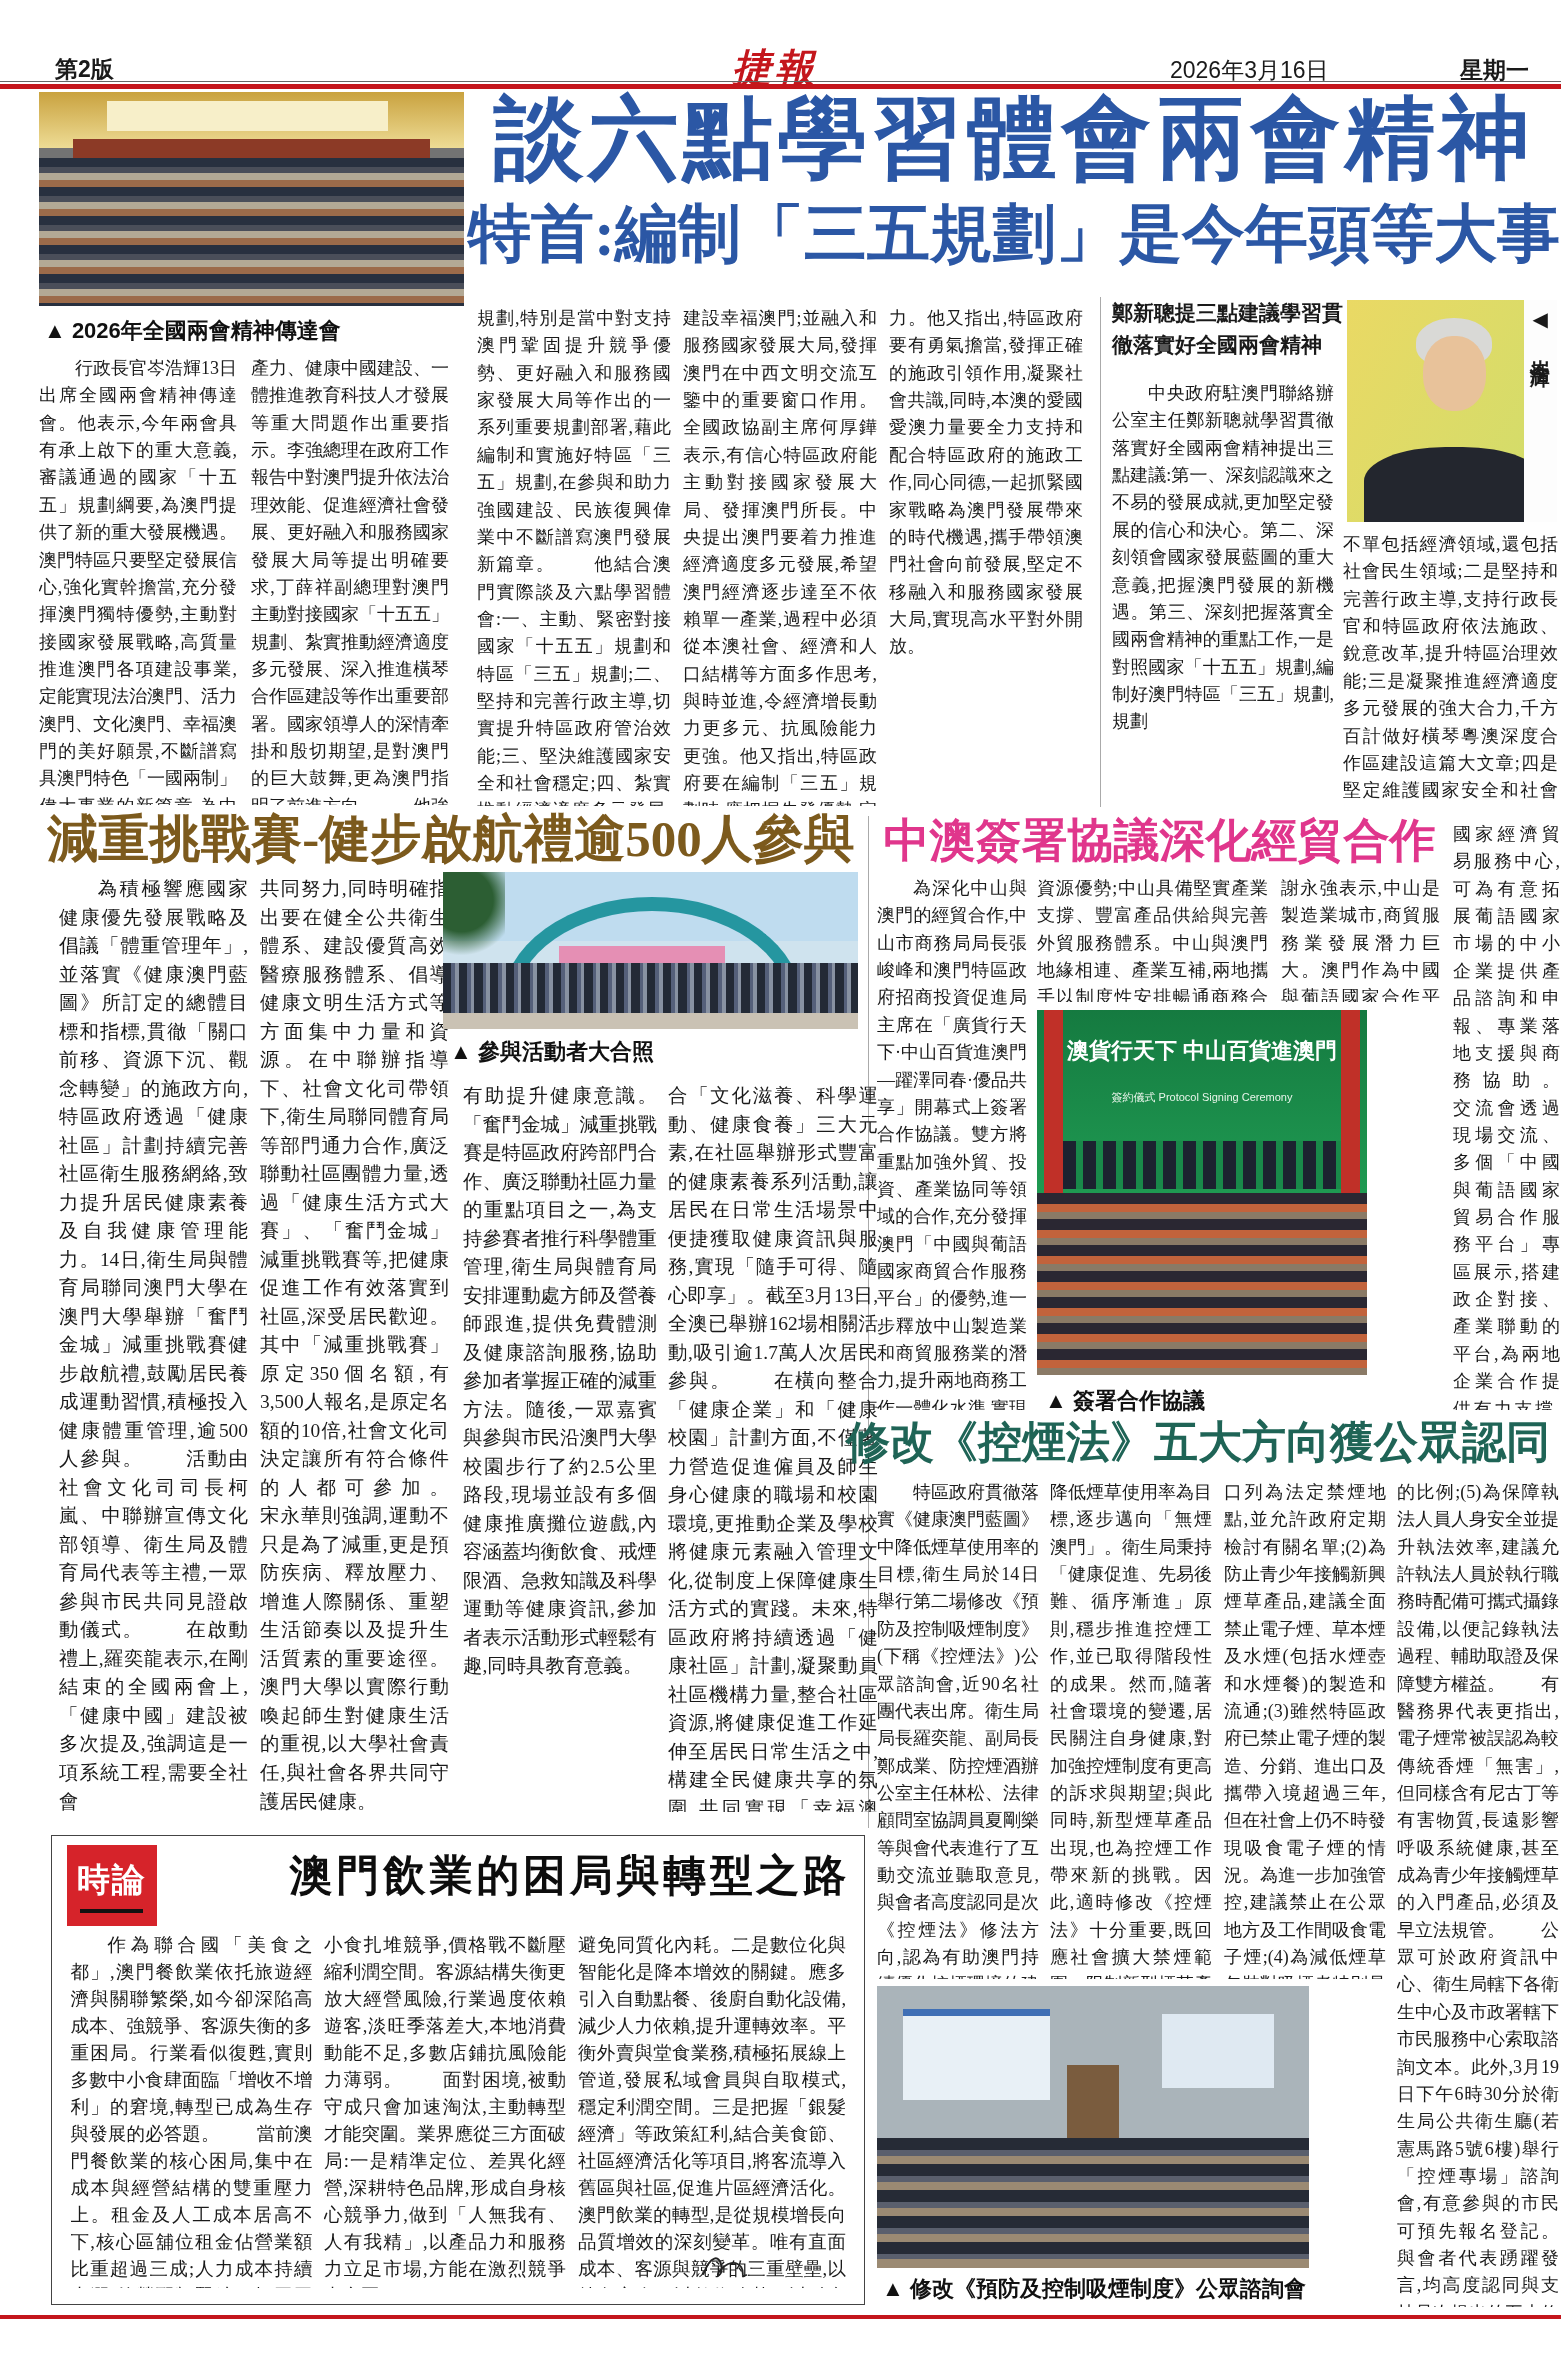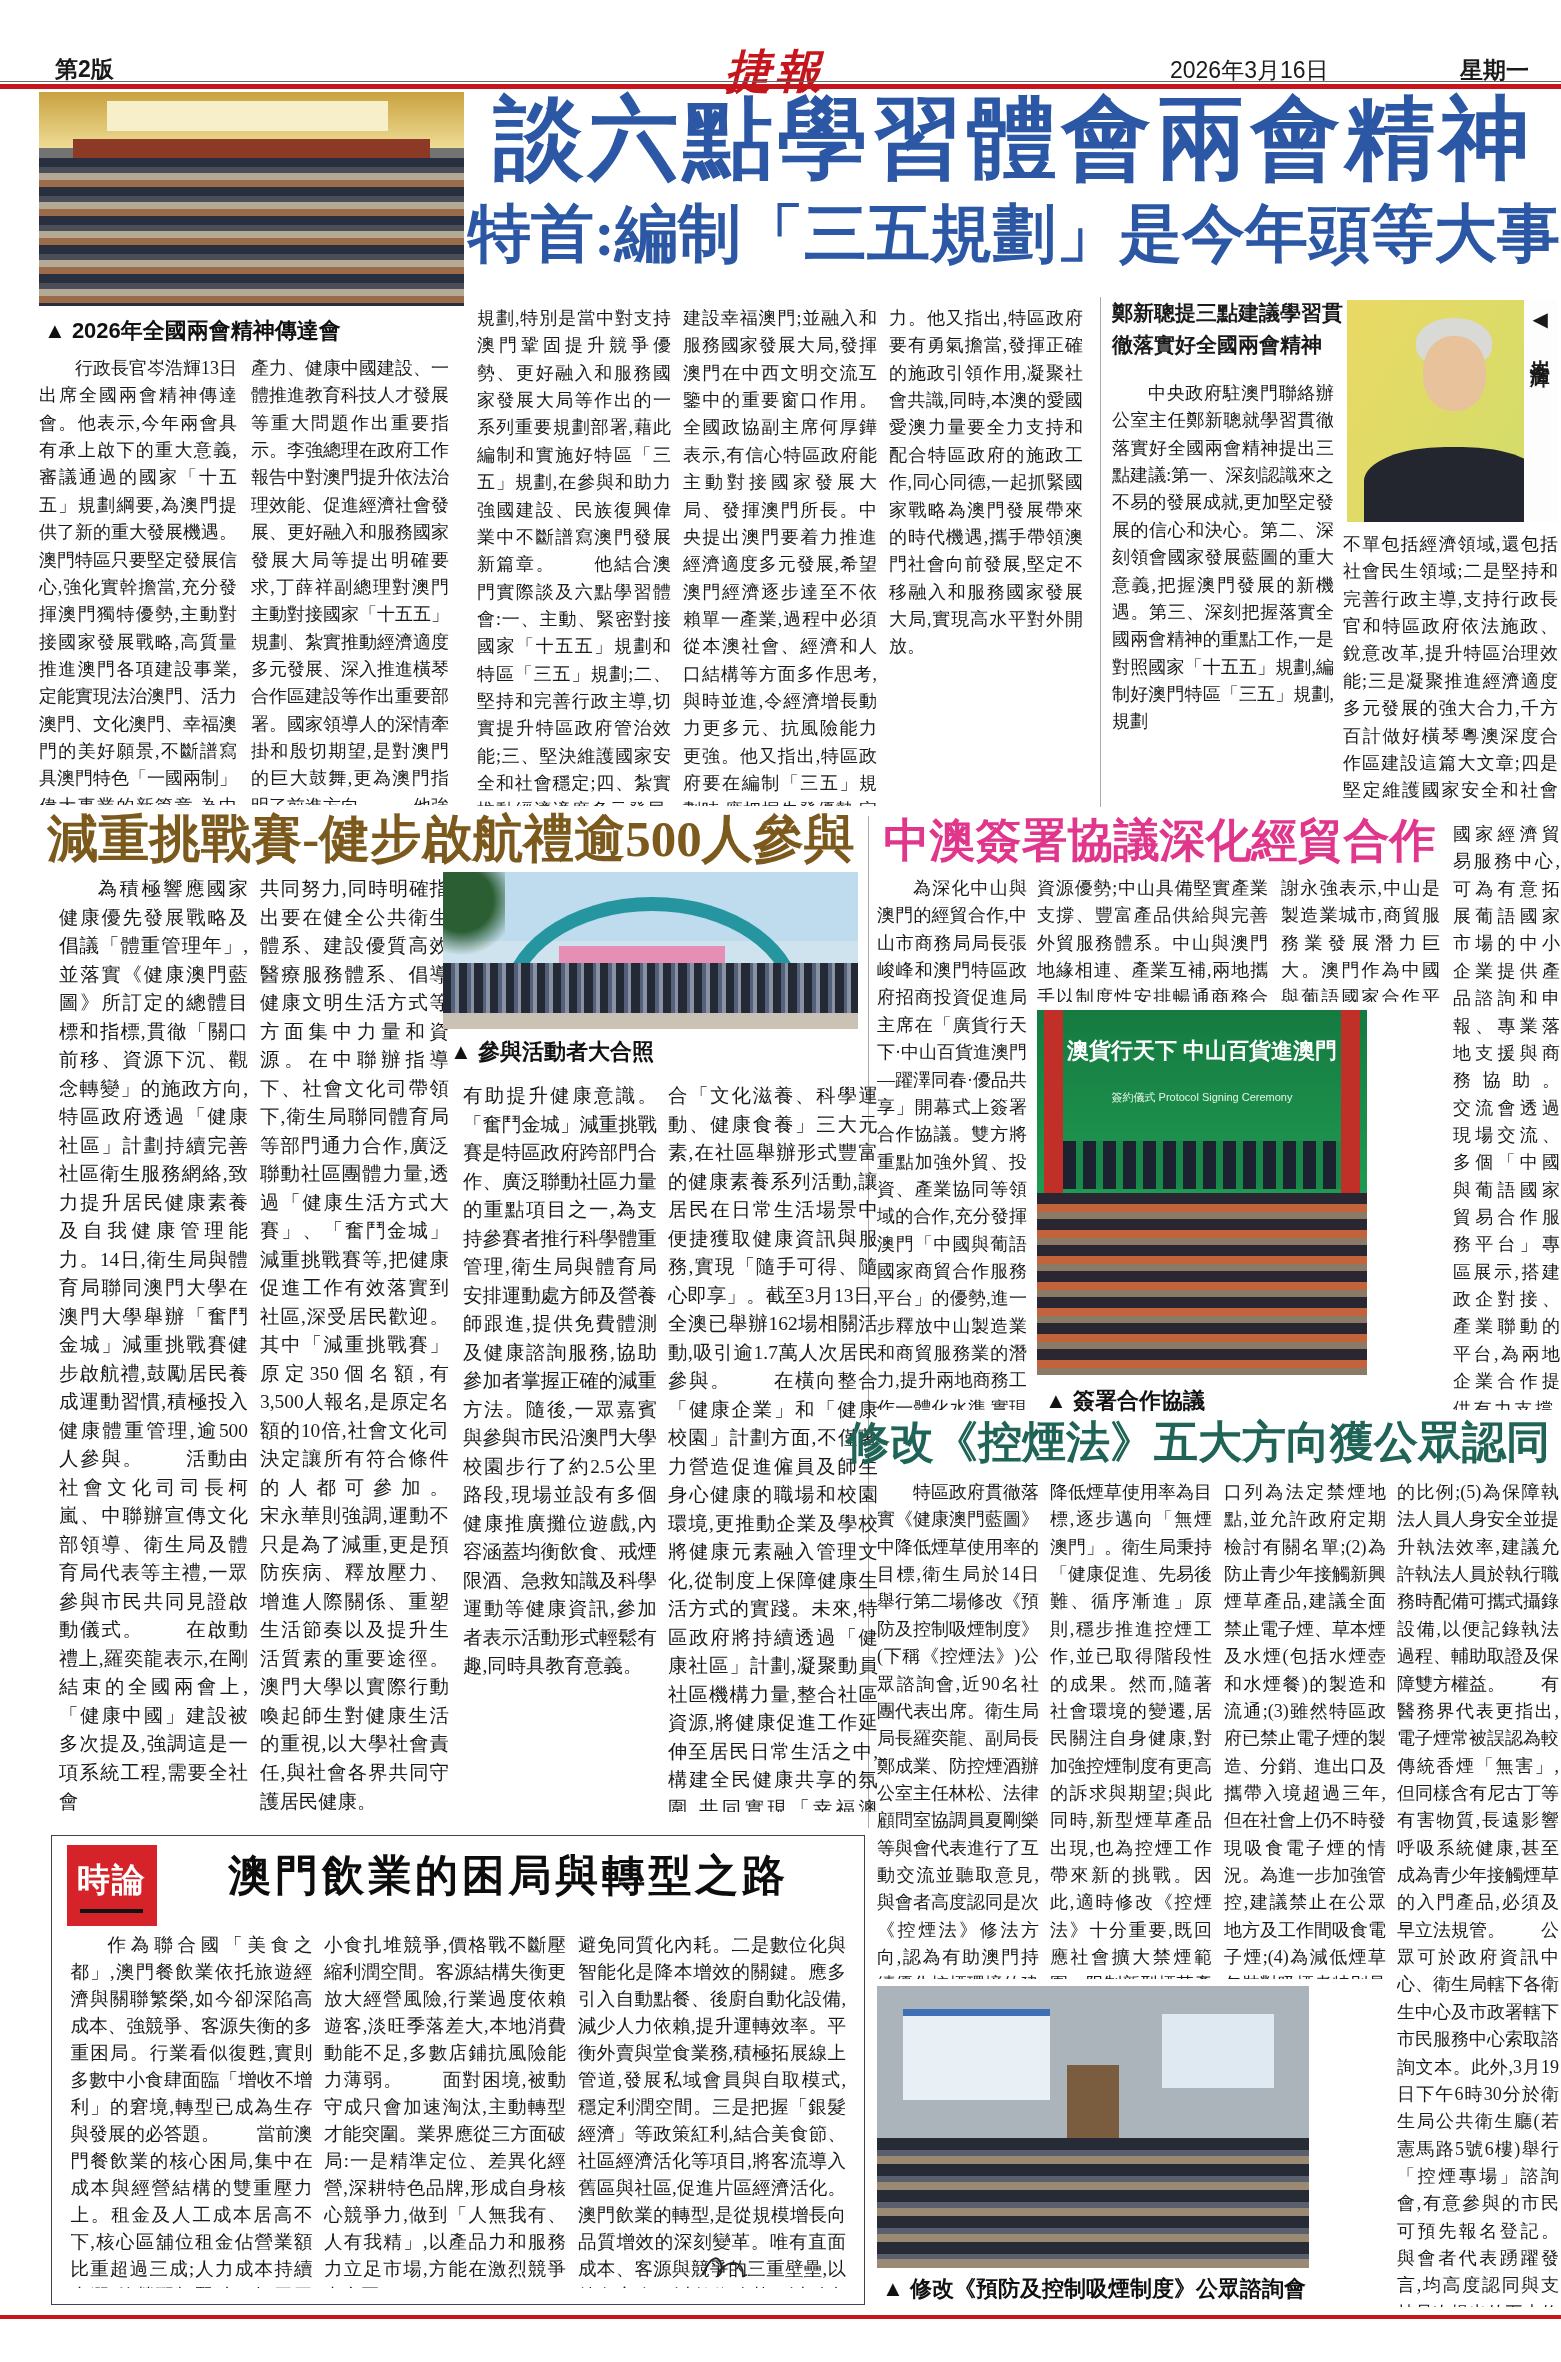--- a/index.html
+++ b/index.html
@@ -2,21 +2,21 @@
 <html style="font-size:14.8px"><head>
 <meta charset="utf-8">
 <style>
   html,body{margin:0;padding:0;background:#e9e9e9;}
   .page{position:relative;width:1562px;height:2363px;margin:0 auto;background:#ffffff;overflow:hidden;
         font-family:"Liberation Serif","DejaVu Serif",serif;color:#1a1a1a;}
   .sans{font-family:"Liberation Sans","DejaVu Sans",sans-serif;}
   .abs{position:absolute;}
   
   .hdr-edition{left:55px;top:54px;font-size:23px;font-weight:bold;}
-  .hdr-masthead{left:0;top:41px;width:1550px;text-align:center;font-size:46px;font-weight:bold;font-style:italic;
+  .hdr-masthead{left:0;top:41px;width:1550px;text-align:center;font-size:39px;font-weight:bold;font-style:italic;
                 color:#c4161c;letter-spacing:3.7px;}
   .hdr-date{left:1170px;top:55px;font-size:23px;}
   .hdr-week{left:1460px;top:55px;font-size:23px;font-weight:bold;text-align:right;}
   .rule-thin{left:0;top:81px;width:1562px;height:0.9px;background:#666;}
   .rule-red{left:0;top:84px;width:1562px;height:4.6px;background:#c4161c;}
   .rule-bottom{left:0;top:2315px;width:1562px;height:3.7px;background:#c4161c;}
   
   .lead-h1{left:466px;top:92px;width:1096px;text-align:center;font-size:90px;font-weight:900;color:#2b57a5;letter-spacing:4.6px;line-height:1.05;}
   .lead-h2{left:466px;top:201px;width:1096px;text-align:center;font-size:63px;font-weight:900;color:#2b57a5;line-height:1.05;}
   .w-h{left:39px;top:814px;width:824px;text-align:center;font-size:51px;font-weight:900;color:#7c5a1d;line-height:1.0;}
@@ -72,21 +72,21 @@
   .ph5-podium{position:absolute;left:44%;top:28%;width:12%;height:26%;background:#7a5c3e;}
   .ph5-aud{position:absolute;left:0;top:54%;width:100%;height:46%;
      background:repeating-linear-gradient(180deg,#262b36 0 12px,#5a5f6d 12px 17.5px,#9b8a73 17.5px 26px);}
   
   .edi-box{left:51px;top:1835px;width:812px;height:468px;border:1.8px solid #444;}
   .edi-logo{position:absolute;left:14.8px;top:9.2px;width:90px;height:81px;background:#d6232a;color:#fff;
             display:flex;flex-direction:column;align-items:center;justify-content:center;
             font-family:"Liberation Sans","DejaVu Sans",sans-serif;}
   .edi-logo .t{font-size:33px;font-weight:900;letter-spacing:1.8px;}
   .edi-logo .penbar{width:70%;height:4.6px;background:#111;margin-top:5.5px;}
-  .edi-h{position:absolute;left:115px;top:11px;width:683px;text-align:center;font-size:43px;font-weight:900;
+  .edi-h{position:absolute;left:115px;top:11px;width:683px;text-align:right;font-size:43px;font-weight:900;
          letter-spacing:3.7px;color:#0d0d0d;}
   .edi-col{position:absolute;top:96px;height:356px;width:242px;text-align:justify;overflow:hidden;
            font-size:18.5px;line-height:1.46;}
   .sig{position:absolute;right:113px;bottom:18.5px;}
 </style>
 </head>
 <body>
 
 <div class="page">
 

